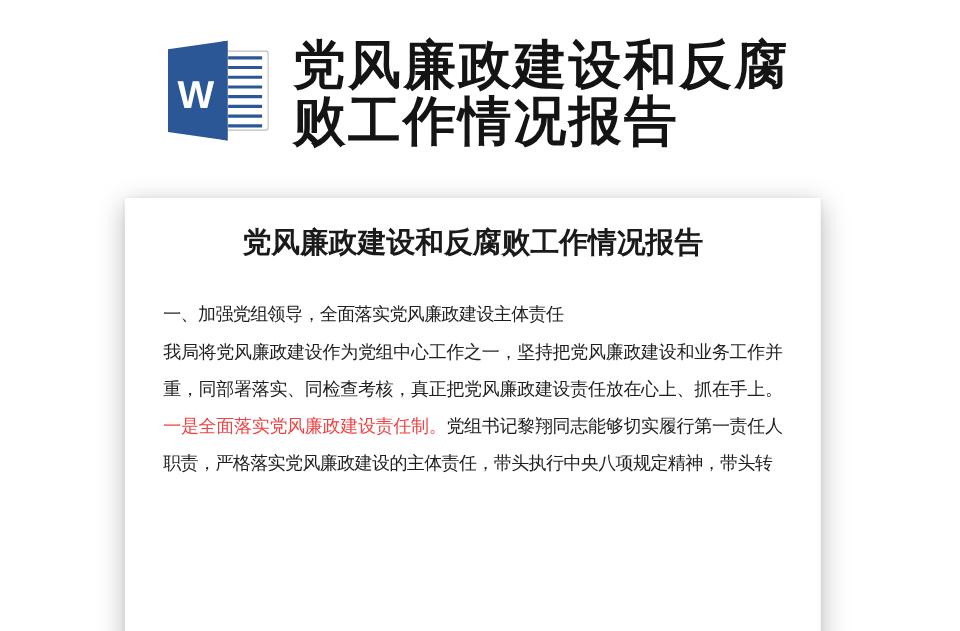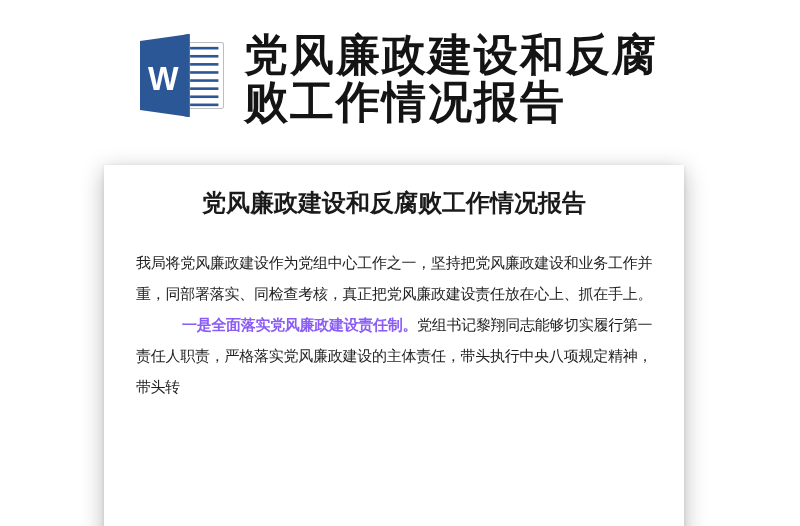--- a/index.html
+++ b/index.html
@@ -66,21 +66,21 @@
   .doc-page p {
     margin: 0;
     font-size: 15px;
     line-height: 31px;
     letter-spacing: -0.5px;
     text-align: justify;
     color: #1f1f1f;
     font-family: "Liberation Serif", serif;
   }
   .doc-page p.first-indent { text-indent: 11px; }
-  .bold-run { font-weight: 700; color: #8b5cf6; margin-left: 46px; }
+  .bold-run { font-weight: 400; color: #ef4444; }
 </style>
 </head>
 <body>
 
 <div class="stage">
 
   <div class="header">
     <svg class="file-icon" viewBox="0 0 83 84" xmlns="http://www.w3.org/2000/svg">
       <rect x="43.5" y="9.5" width="39" height="65" rx="2" stroke-width="1" stroke="#bdbdbd" fill="#ffffff"></rect>
       <g stroke-width="2.6" stroke="#2b5797">
@@ -95,16 +95,17 @@
       </g>
       <polygon points="44,1.7 49,1 49,83 44,82.3" fill="#1e4274"></polygon>
       <polygon points="0,8 49,1 49,83 0,76" fill="#2b5797"></polygon>
       <text x="23" y="56" text-anchor="middle" font-size="32" font-weight="bold" font-family="Liberation Sans, sans-serif" fill="#ffffff">W</text>
     </svg>
     <div class="header-title">党风廉政建设和反腐败工作情况报告</div>
   </div>
 
   <div class="doc-page">
     <h2 class="doc-title">党风廉政建设和反腐败工作情况报告</h2>
+    <p>一、加强党组领导，全面落实党风廉政建设主体责任</p>
     <p><span>我局将党风廉政建设作为党组中心工作之一，坚持把党风廉政建设和业务工作并重，同部署落实、同检查考核，真正把党风廉政建设责任放在心上、抓在手上。</span><span class="bold-run">一是全面落实党风廉政建设责任制。</span><span>党组书记黎翔同志能够切实履行第一责任人职责，严格落实党风廉政建设的主体责任，带头执行中央八项规定精神，带头转</span></p>
   </div>
 
 </div>
 
 </body></html>

